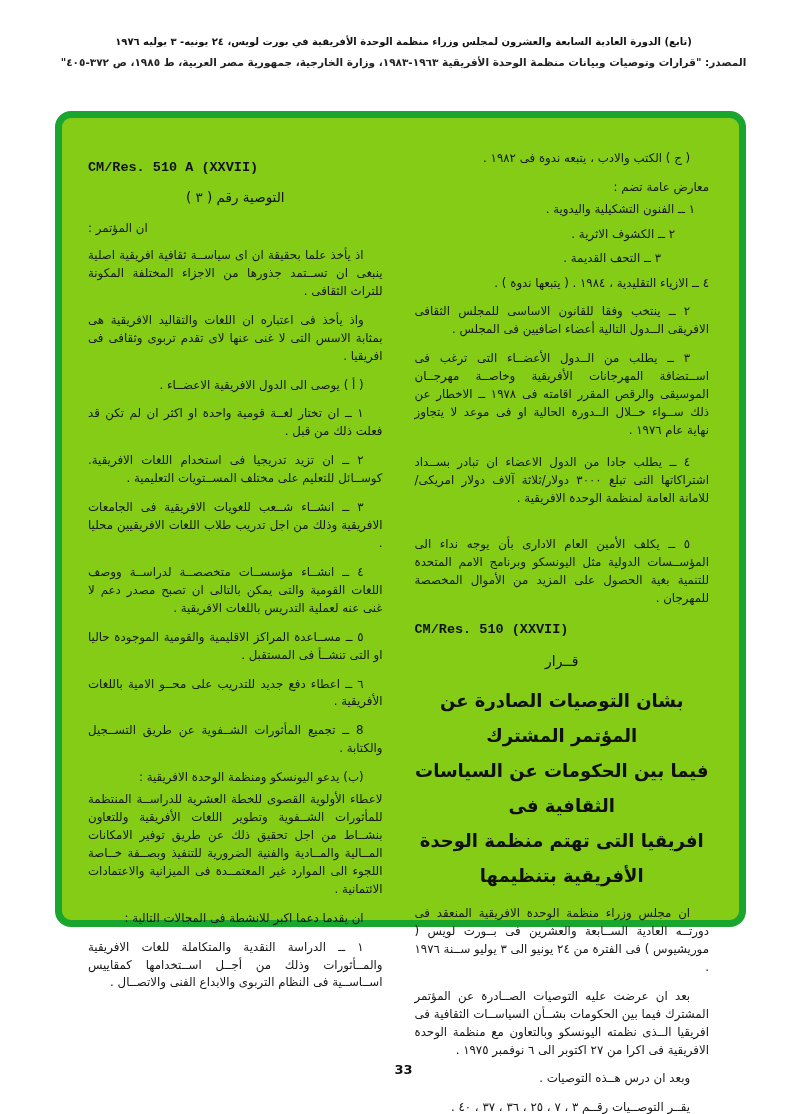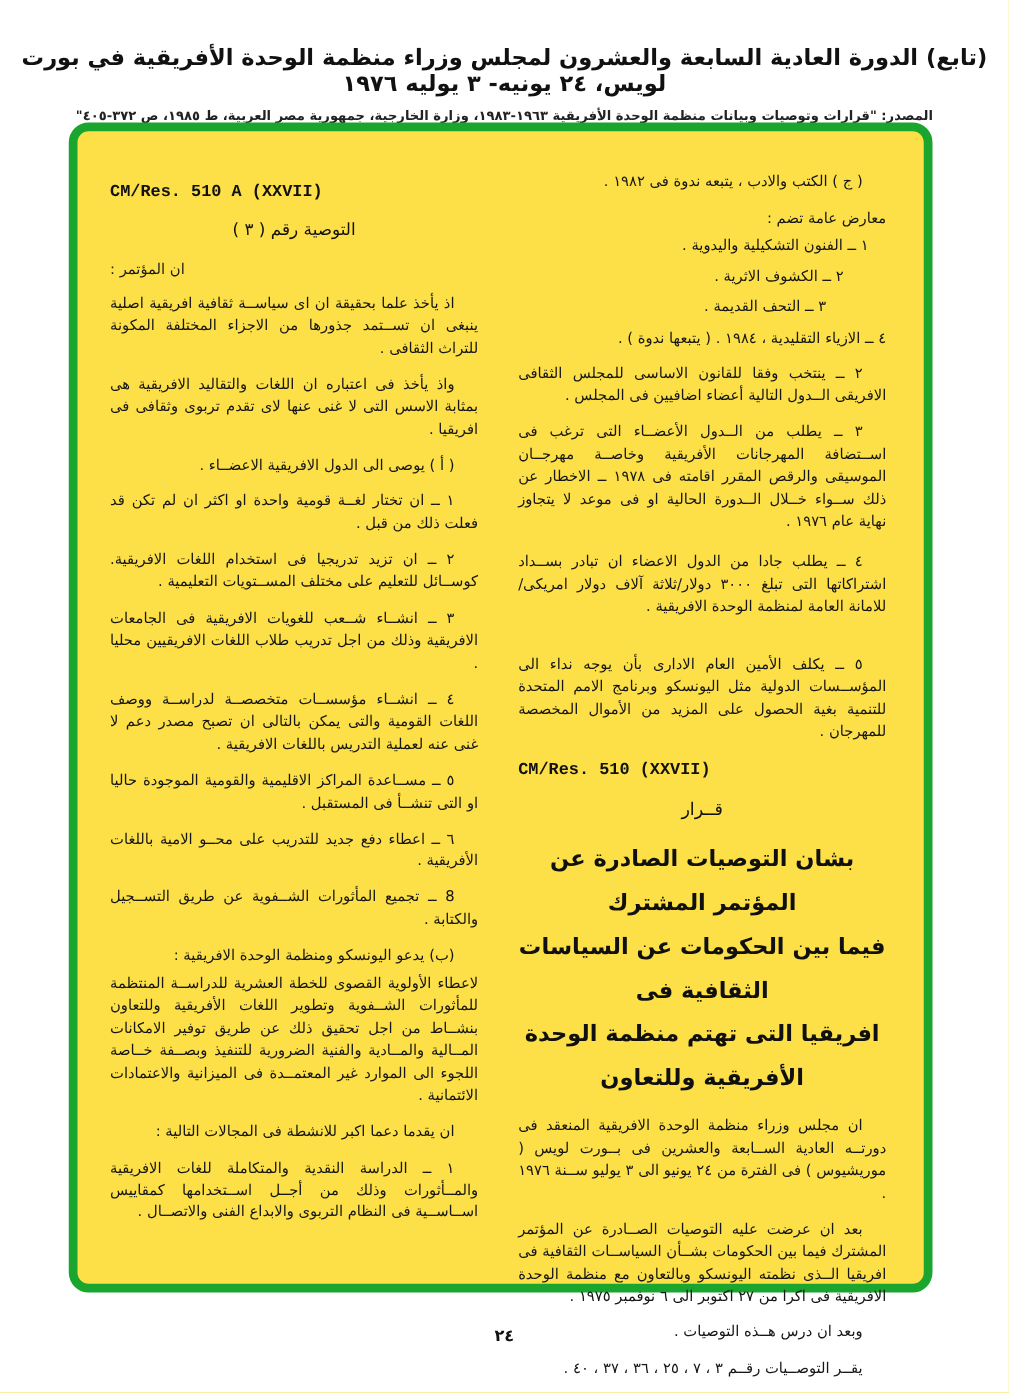--- a/index.html
+++ b/index.html
@@ -6,33 +6,33 @@
   body{
     width:807px;height:1114px;overflow:hidden;
     background:#ffffff;color:#1b1b1b;
     font-family:"DejaVu Sans",sans-serif;
     position:relative;
   }
   .page-header{
     padding-top:36px;text-align:center;direction:rtl;
   }
   .session-line{
-    font-weight:bold;font-size:18px;letter-spacing:0;
+    font-weight:bold;font-size:10px;letter-spacing:0;
     color:#111;
     text-align:center;
   }
   .source-line{
     margin-top:9px;font-weight:bold;font-size:10.5px;color:#222;
   }
   .content-frame{
     box-sizing:border-box;
-    position:absolute;left:55px;top:98px;
-    width:691px;height:936px;
+    position:absolute;left:55px;top:111px;
+    width:691px;height:816px;
     border:7px solid #1aa62e;border-radius:16px;
-    background:#fde047;
+    background:#84cc16;
     padding:30px 30px 16px 26px;
   }
   .columns{
     direction:rtl;display:flex;gap:32px;height:100%;
   }
   .col{flex:1;min-width:0;}
   .col-right{padding-top:2px;}
   .col-left{padding-top:12px;}
   .p{
     direction:rtl;text-align:justify;font-size:11.8px;line-height:1.52;
@@ -88,21 +88,21 @@
       <p class="li">٤ ــ الازياء التقليدية ، ١٩٨٤ . ( يتبعها ندوة ) .</p>
       <p class="p" style="margin-top:10px">٢ ــ ينتخب وفقا للقانون الاساسى للمجلس الثقافى الافريقى الــدول التالية أعضاء اضافيين فى المجلس .</p>
       <p class="p" style="margin-top:12px">٣ ــ يطلب من الــدول الأعضــاء التى ترغب فى اســتضافة المهرجانات الأفريقية وخاصــة مهرجــان الموسيقى والرقص المقرر اقامته فى ١٩٧٨ ــ الاخطار عن ذلك ســواء خــلال الــدورة الحالية او فى موعد لا يتجاوز نهاية عام ١٩٧٦ .</p>
       <p class="p" style="margin-top:14px">٤ ــ يطلب جادا من الدول الاعضاء ان تبادر بســداد اشتراكاتها التى تبلغ ٣٠٠٠ دولار/ثلاثة آلاف دولار امريكى/للامانة العامة لمنظمة الوحدة الافريقية .</p>
       <p class="p" style="margin-top:28px">٥ ــ يكلف الأمين العام الادارى بأن يوجه نداء الى المؤســسات الدولية مثل اليونسكو وبرنامج الامم المتحدة للتنمية بغية الحصول على المزيد من الأموال المخصصة للمهرجان .</p>
       <p class="code code-right">CM/Res. 510 (XXVII)</p>
       <h2 class="h-center decision-heading">قــرار</h2>
       <div class="decision-subtitle">
         <div>بشان التوصيات الصادرة عن المؤتمر المشترك</div>
         <div>فيما بين الحكومات عن السياسات الثقافية فى</div>
-        <div>افريقيا التى تهتم منظمة الوحدة الأفريقية وللتعاون</div>
+        <div>افريقيا التى تهتم منظمة الوحدة الأفريقية بتنظيمها</div>
       </div>
       <p class="p">ان مجلس وزراء منظمة الوحدة الافريقية المنعقد فى دورتــه العادية الســابعة والعشرين فى بــورت لويس ( موريشيوس ) فى الفترة من ٢٤ يونيو الى ٣ يوليو ســنة ١٩٧٦ .</p>
       <p class="p">بعد ان عرضت عليه التوصيات الصــادرة عن المؤتمر المشترك فيما بين الحكومات بشــأن السياســات الثقافية فى افريقيا الــذى نظمته اليونسكو وبالتعاون مع منظمة الوحدة الافريقية فى اكرا من ٢٧ اكتوبر الى ٦ نوفمبر ١٩٧٥ .</p>
       <p class="p">وبعد ان درس هــذه التوصيات .</p>
       <p class="p tight">يقــر التوصــيات رقــم ٣ ، ٧ ، ٢٥ ، ٣٦ ، ٣٧ ، ٤٠ .</p>
     </section>
 
     <section class="col col-left">
       <p class="code">CM/Res. 510 A (XXVII)</p>
       <h2 class="h-center">التوصية رقم ( ٣ )</h2>
@@ -119,13 +119,13 @@
       <p class="p">8 ــ تجميع المأثورات الشــفوية عن طريق التســجيل والكتابة .</p>
       <p class="p tight">(ب) يدعو اليونسكو ومنظمة الوحدة الافريقية :</p>
       <p class="p flush">لاعطاء الأولوية القصوى للخطة العشرية للدراســة المنتظمة للمأثورات الشــفوية وتطوير اللغات الأفريقية وللتعاون بنشــاط من اجل تحقيق ذلك عن طريق توفير الامكانات المــالية والمــادية والفنية الضرورية للتنفيذ وبصــفة خــاصة اللجوء الى الموارد غير المعتمــدة فى الميزانية والاعتمادات الائتمانية .</p>
       <p class="p">ان يقدما دعما اكبر للانشطة فى المجالات التالية :</p>
       <p class="p tight">١ ــ الدراسة النقدية والمتكاملة للغات الافريقية والمــأثورات وذلك من أجــل اســتخدامها كمقاييس اســاســية فى النظام التربوى والابداع الفنى والاتصــال .</p>
     </section>
 
   </div>
 </div>
 
-<div class="page-number">٢٤</div>
+<div class="page-number">33</div>
 
 </body></html>

